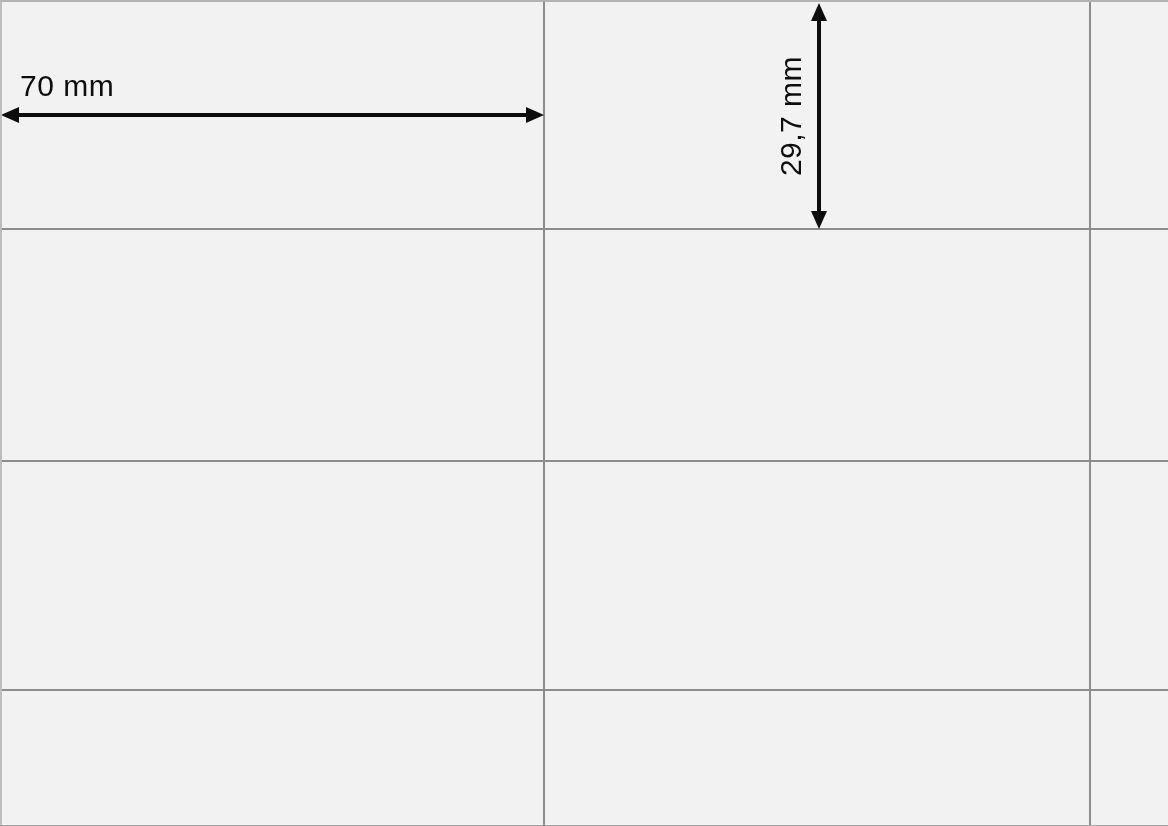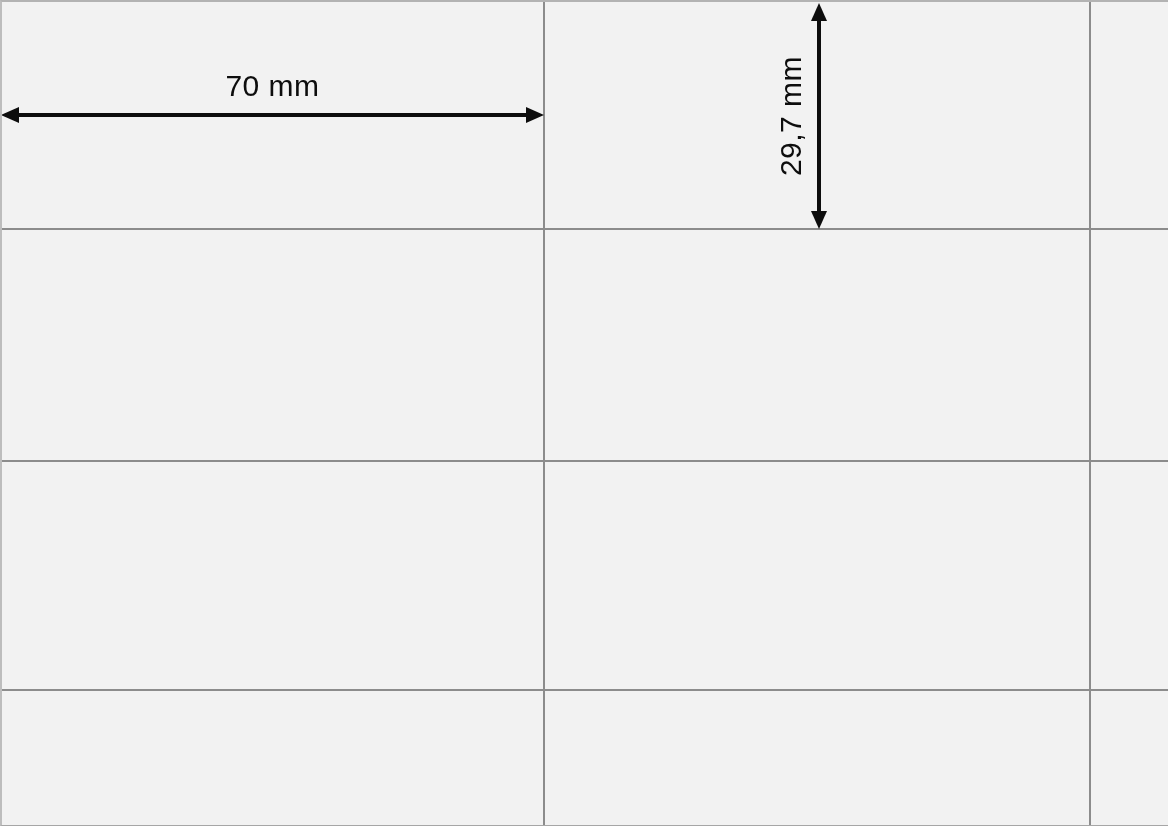--- a/index.html
+++ b/index.html
@@ -33,26 +33,27 @@
   .cell.last-col { border-right: none; }
   .cell.last-row { border-bottom: none; }
 
   
   .anno { position: absolute; pointer-events: none; }
 
   .dim-width-label {
     left: -2px;
     top: 67px;
     width: 545px;
-    text-align: center;
+    text-align: left;
     font-size: 30px;
     line-height: 34px;
     color: #0d0d0d;
     letter-spacing: 0.5px;
     white-space: nowrap;
+    padding-left: 20px;
   }
   .dim-width-arrow {
     left: -2px;
     top: 99px;
     width: 545px;
     height: 28px;
   }
 
   .dim-height-label {
     left: 789px;

